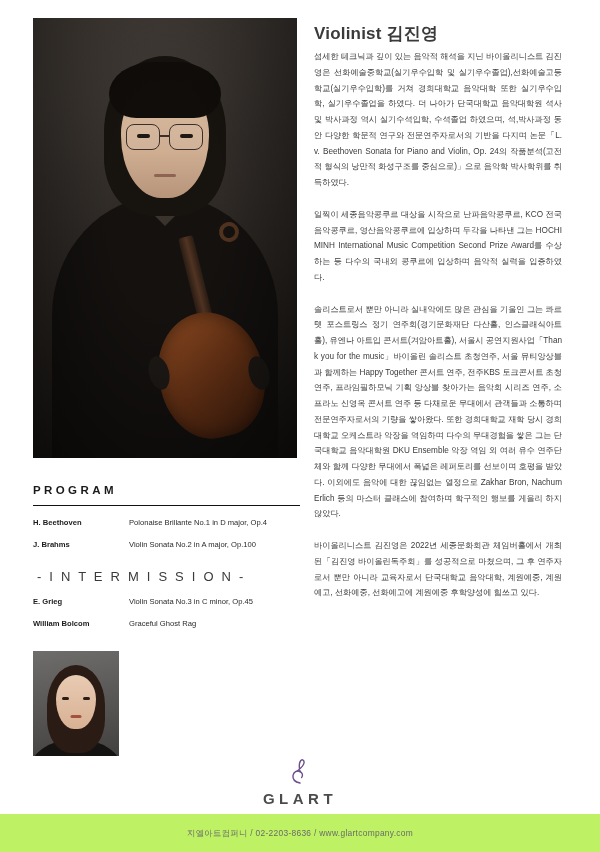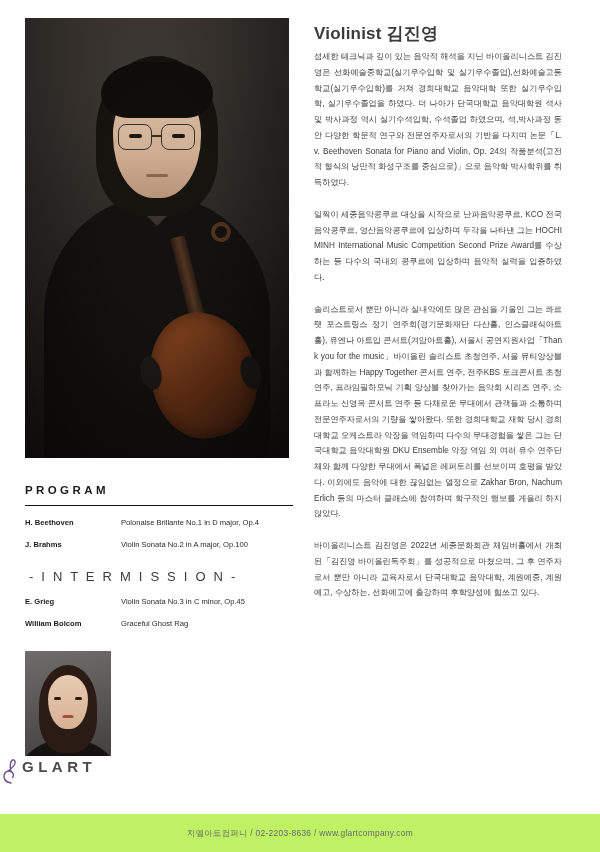--- a/index.html
+++ b/index.html
@@ -20,21 +20,21 @@
     position: relative;
     display: flex;
     flex-direction: row;
   }
 
   
   .left-col {
     width: 300px;
     height: 852px;
     position: relative;
-    padding: 14px 0 0 14px;
+    padding: 14px 0 0 22px;
   }
 
   .violin-photo {
     width: 264px;
     height: 440px;
     margin: 4px 0 0 11px;
     position: relative;
     overflow: hidden;
     background: #2b2622;
     background: linear-gradient(165deg, #4b443e 0%, #332e2a 35%, #221e1b 75%, #171412 100%);
@@ -268,21 +268,22 @@
   
   .footer {
     position: absolute;
     left: 0; bottom: 0;
     width: 600px; height: 96px;
     background: #fff;
   }
   .logo-wrap {
     position: absolute;
     left: 0; right: 0; top: 2px;
-    display: flex; flex-direction: row;
+    display: flex; flex-direction: column;
+    align-items: center;
   }
   .logo-mark { margin-bottom: 2px; }
   .logo-text {
     font-size: 15px;
     letter-spacing: 4.5px;
     color: #4b4b4b;
     font-weight: 700;
   }
   .footer-bar {
     position: absolute;
@@ -362,21 +363,21 @@
       </div>
     </div>
 
   </div>
 
   <div class="right-col">
     <h1 class="artist-title">Violinist 김진영</h1>
     <p class="bio-p">섬세한 테크닉과 깊이 있는 음악적 해석을 지닌 바이올리니스트 김진영은 선화예술중학교(실기우수입학 및 실기우수졸업),선화예술고등학교(실기우수입학)를 거쳐 경희대학교 음악대학 또한 실기우수입학, 실기우수졸업을 하였다. 더 나아가 단국대학교 음악대학원 석사 및 박사과정 역시 실기수석입학, 수석졸업 하였으며, 석,박사과정 동안 다양한 학문적 연구와 전문연주자로서의 기반을 다지며 논문「L.v. Beethoven Sonata for Piano and Violin, Op. 24의 작품분석(고전적 형식의 낭만적 화성구조를 중심으로)」으로 음악학 박사학위를 취득하였다.</p>
     <p class="bio-p">일찍이 세종음악콩쿠르 대상을 시작으로 난파음악콩쿠르, KCO 전국음악콩쿠르, 영산음악콩쿠르에 입상하며 두각을 나타낸 그는 HOCHIMINH International Music Competition Second Prize Award를 수상하는 등 다수의 국내외 콩쿠르에 입상하며 음악적 실력을 입증하였다.</p>
     <p class="bio-p">솔리스트로서 뿐만 아니라 실내악에도 많은 관심을 기울인 그는 콰르텟 포스트링스 정기 연주회(경기문화재단 다산홀, 인스클래식아트홀), 유엔나 아트입 콘서트(겨암아트홀), 서울시 공연지원사업「Thank you for the music」바이올린 솔리스트 초청연주, 서울 뮤티앙상블과 함께하는 Happy Together 콘서트 연주, 전주KBS 토크콘서트 초청연주, 프라임필하모닉 기획 앙상블 찾아가는 음악회 시리즈 연주, 소프라노 신영옥 콘서트 연주 등 다채로운 무대에서 관객들과 소통하며 전문연주자로서의 기량을 쌓아왔다. 또한 경희대학교 재학 당시 경희대학교 오케스트라 악장을 역임하며 다수의 무대경험을 쌓은 그는 단국대학교 음악대학원 DKU Ensemble 악장 역임 외 여러 유수 연주단체와 함께 다양한 무대에서 폭넓은 레퍼토리를 선보이며 호평을 받았다. 이외에도 음악에 대한 끊임없는 열정으로 Zakhar Bron, Nachum Erlich 등의 마스터 클래스에 참여하며 학구적인 행보를 게을리 하지 않았다.</p>
-    <p class="bio-p">바이올리니스트 김진영은 2022년 세종문화회관 체임버홀에서 개최된「김진영 바이올린독주회」를 성공적으로 마쳤으며, 그 후 연주자로서 뿐만 아니라 교육자로서 단국대학교 음악대학, 계원예중, 계원예고, 수상하는, 선화예고에 출강하며 후학양성에 힘쓰고 있다.</p>
+    <p class="bio-p">바이올리니스트 김진영은 2022년 세종문화회관 체임버홀에서 개최된「김진영 바이올린독주회」를 성공적으로 마쳤으며, 그 후 연주자로서 뿐만 아니라 교육자로서 단국대학교 음악대학, 계원예중, 계원예고, 선화예중, 선화예고에 계원예중 후학양성에 힘쓰고 있다.</p>
   </div>
 
   <div class="footer">
     <div class="logo-wrap">
       <span class="logo-mark">
         <svg width="22" height="26" viewBox="0 0 22 26" aria-hidden="true">
           <path d="M11 25 C6 24 3.5 21 4 17.5 C4.5 14 8 12 11 13.5 C13.6 14.8 14.2 18 12.6 19.6" fill="none" stroke="#6b4f8a" stroke-width="1.4" stroke-linecap="round"></path>
           <path d="M11 13.5 C10 9 9.5 6 11.5 3 C13 0.8 15.5 2 15 5 C14.5 8.2 11.5 10.5 8.5 12.8" fill="none" stroke="#6b4f8a" stroke-width="1.4" stroke-linecap="round"></path>
         </svg>
       </span>

